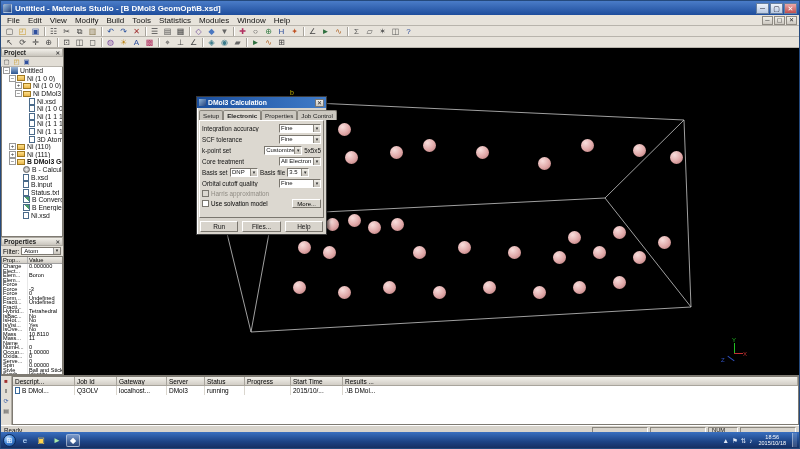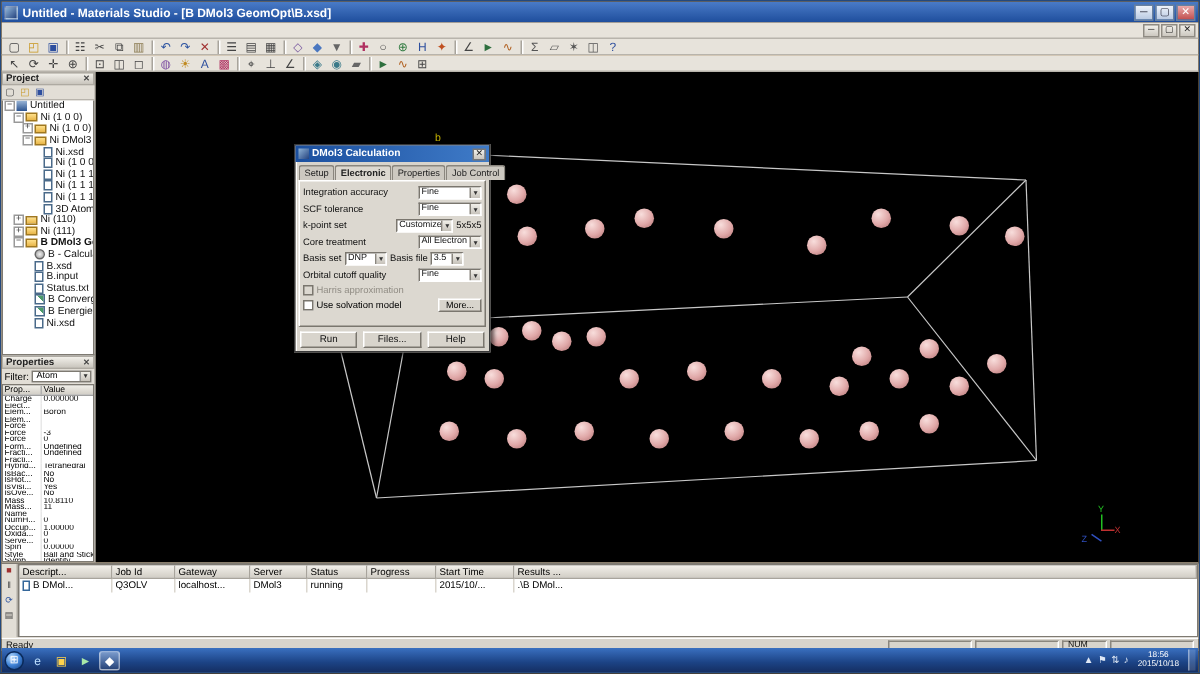--- a/index.html
+++ b/index.html
@@ -1,17 +1,17 @@
 <!DOCTYPE html>
 <html><head>
 <meta charset="utf-8">
 <style>
   *{margin:0;padding:0;box-sizing:border-box;font-family:"Liberation Sans",sans-serif;}
   html,body{background:#444;}
-  #app{position:relative;width:800px;height:449px;background:#a16207;border:1px solid #24497c;overflow:hidden;}
+  #app{position:relative;width:800px;height:449px;background:#d946ef;border:1px solid #24497c;overflow:hidden;}
 
   
   .titlebar{height:14px;background:linear-gradient(#4a7cc8,#1e4d9c);display:flex;align-items:center;padding:0 2px;gap:3px;}
   .app-icon{width:9px;height:9px;background:linear-gradient(135deg,#8fb4d8,#25437e);border:1px solid rgba(255,255,255,.35);flex:none;}
   .titlebar .title{color:#fff;font-size:8px;font-weight:bold;flex:1;white-space:nowrap;overflow:hidden;}
   .win-btns{display:flex;gap:1px;}
   .wbtn{width:13px;height:11px;background:linear-gradient(#eef3fb,#b9c9e2);border:1px solid #68809f;font-size:7px;line-height:9px;text-align:center;color:#223;}
   .wbtn.close{background:linear-gradient(#eba9a9,#c14f4f);color:#fff;}
 
   
@@ -131,20 +131,32 @@
     <span class="app-icon"></span>
     <span class="title">Untitled - Materials Studio - [B DMol3 GeomOpt\B.xsd]</span>
     <span class="win-btns">
       <span class="wbtn">─</span>
       <span class="wbtn">▢</span>
       <span class="wbtn close">✕</span>
     </span>
   </div>
 
   <div class="menubar">
+    <span id="menubar-items" style="display:flex;">
+        <span class="menu-item">File</span>
+        <span class="menu-item">Edit</span>
+        <span class="menu-item">View</span>
+        <span class="menu-item">Modify</span>
+        <span class="menu-item">Build</span>
+        <span class="menu-item">Tools</span>
+        <span class="menu-item">Statistics</span>
+        <span class="menu-item">Modules</span>
+        <span class="menu-item">Window</span>
+        <span class="menu-item">Help</span>
+      </span>
     <span class="mdi-btns" id="mdi-btns">
         <span class="mdi-btn">─</span>
         <span class="mdi-btn">▢</span>
         <span class="mdi-btn">✕</span>
       </span>
   </div>
 
   <div class="toolbar" id="toolbar1">
       <span class="tbtn" style="color: rgb(68, 68, 68);">▢</span>
       <span class="tbtn" style="color: rgb(200, 150, 32);">◰</span>

